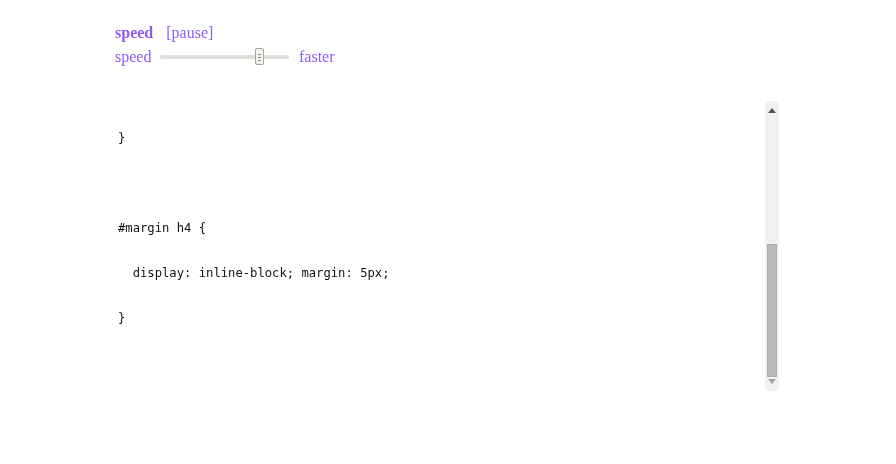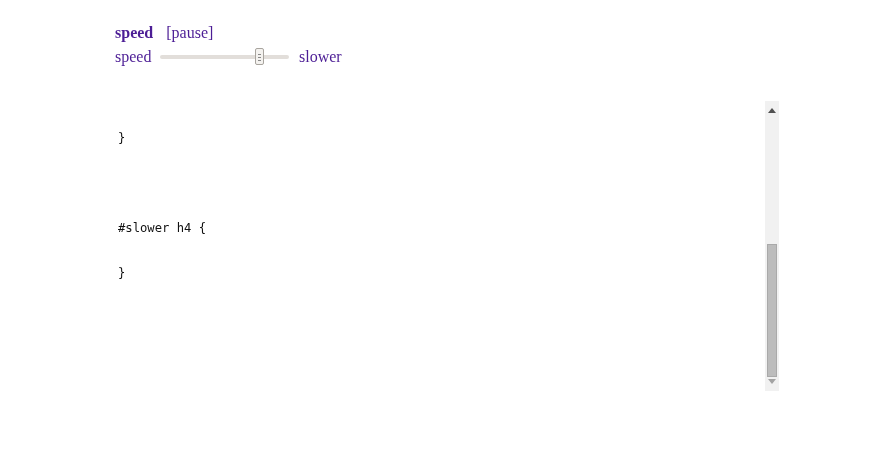--- a/index.html
+++ b/index.html
@@ -1,19 +1,19 @@
 <!DOCTYPE html>
 <html><head>
 <meta charset="utf-8">
 <style>
   html, body { margin: 0; padding: 0; background: #ffffff; }
   body { width: 896px; height: 464px; position: relative; overflow: hidden; }
   #speed {
     position: absolute; left: 115px; top: 22px;
-    font-family: "Liberation Serif", serif; font-size: 16px; color: #4c1d95;
+    font-family: "Liberation Serif", serif; font-size: 16px; color: #8b5cf6;
   }
   #speed .row1 { height: 22px; line-height: 22px; }
   #speed h4 { display: inline; font-weight: bold; margin: 0 9px 0 0; font-size: 16px; }
   #speed .pause { cursor: pointer; }
   #speed .row2 { position: absolute; top: 24px; left: 0; width: 260px; height: 22px; line-height: 22px; white-space: nowrap; }
   #speed .l { position: absolute; top: 0; }
   .track {
     position: absolute; left: 45px; top: 9px; width: 129px; height: 4px;
     background: #e2deda; border-radius: 2px;
   }
@@ -58,28 +58,29 @@
     <span class="pause">[pause]</span>
   </div>
   <div class="row2">
     <span class="l" style="left:0">speed</span>
     <div class="track"></div>
     <div class="thumb">
       <i style="top:5px"></i>
         <i style="top:8px"></i>
         <i style="top:11px"></i>
     </div>
-    <span class="l" style="left:184px">slower</span>
+    <span class="l" style="left:184px">faster</span>
   </div>
 </div>
 
 <div class="pre">
   <span class="line">}</span>
   <span class="line"></span>
-  <span class="line">#slower h4 {</span>
+  <span class="line">#margin h4 {</span>
+  <span class="line">  display: inline-block; margin: 5px;</span>
   <span class="line">}</span>
   <span class="line"></span>
   
   
   
   
   
   
   
   

